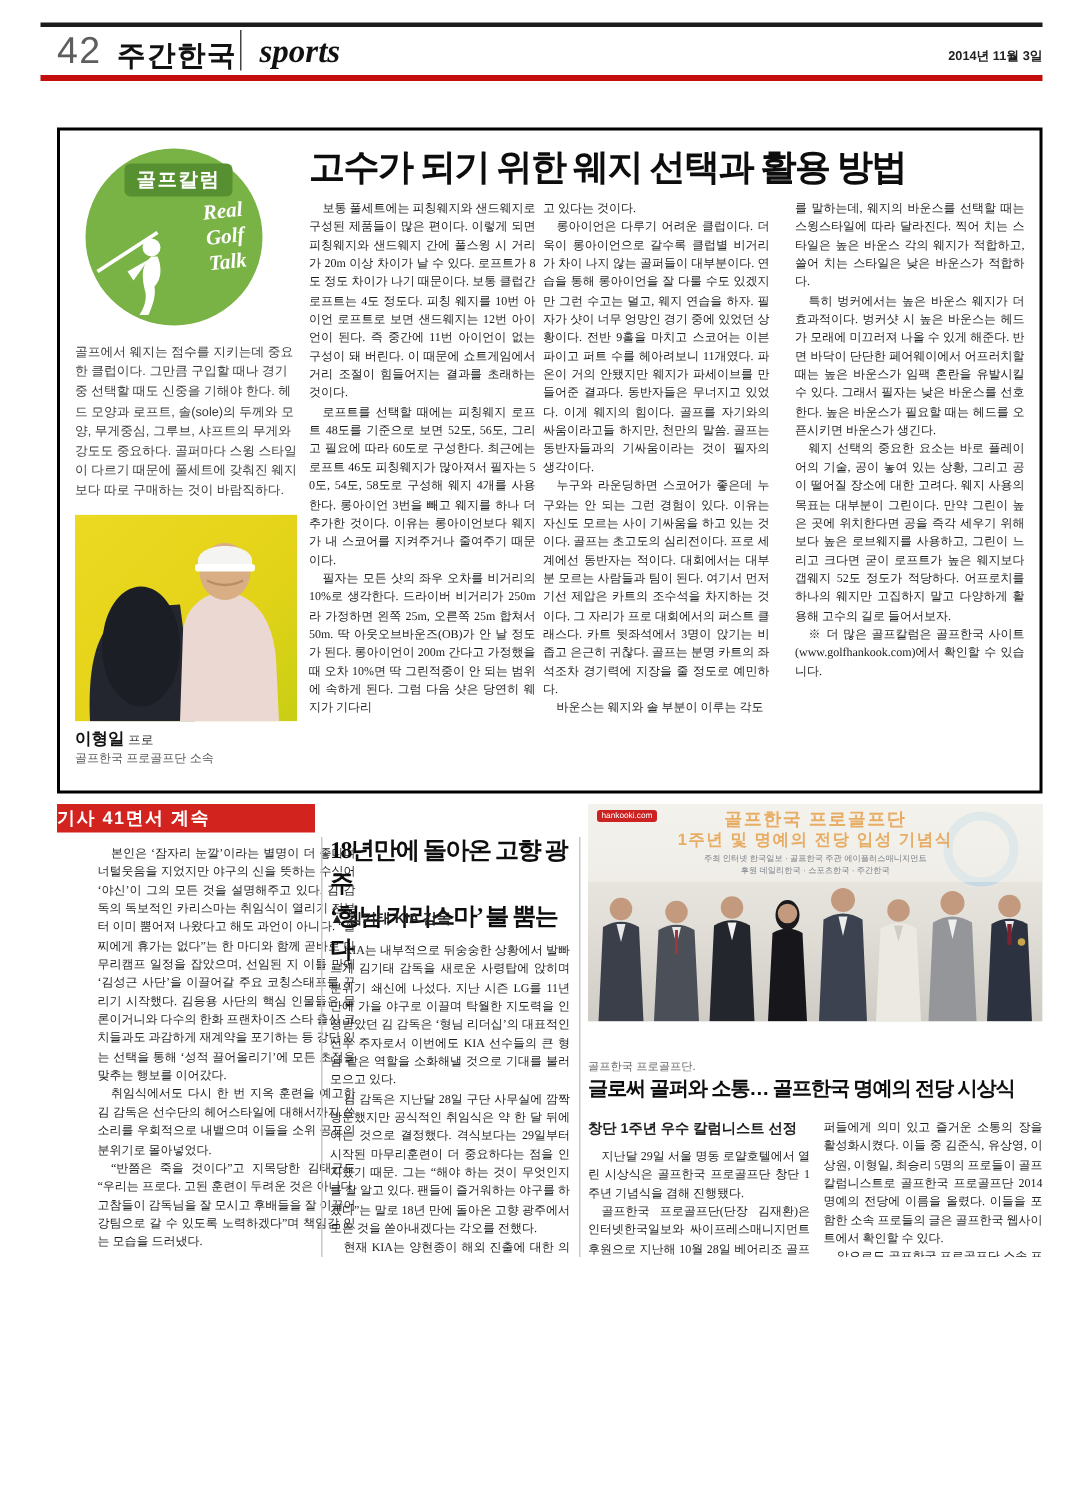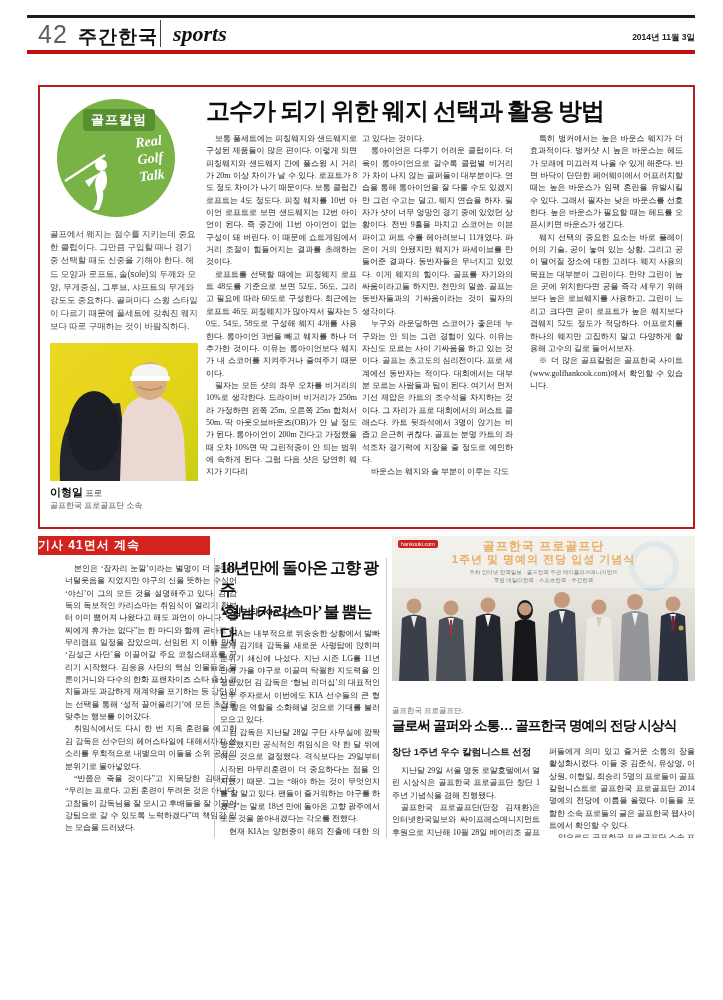--- a/index.html
+++ b/index.html
@@ -11,21 +11,21 @@
   .top-rule{left:27px;top:15px;width:668px;height:3px;background:#1c1c1c;}
   .red-rule{left:27px;top:50px;width:668px;height:4px;background:#c40e0e;}
   .page-num{left:38px;top:20px;font-size:25px;color:#5e5e5e;letter-spacing:1px;}
   .paper-name{left:78px;top:24px;font-size:19px;font-weight:bold;color:#111;letter-spacing:1px;}
   .hdr-bar{left:160px;top:20px;width:1px;height:27px;background:#444;}
   .section-name{left:173px;top:21px;font-size:22px;font-weight:bold;font-style:italic;
                 font-family:"Liberation Serif",serif;color:#111;}
   .issue-date{left:545px;top:32px;width:150px;text-align:right;font-size:8.5px;font-weight:bold;color:#222;}
 
   
-  .golf-box{left:38px;top:85px;width:653px;height:440px;border:2px solid #b91c1c;background:#fff;}
+  .golf-box{left:38px;top:85px;width:653px;height:440px;border:2px solid #000000;background:#fff;}
   .golf-circle{left:17px;top:12px;width:118px;height:118px;border-radius:50%;background:#79b245;}
   .golf-badge{left:26px;top:10px;background:#579030;color:#fff;font-weight:bold;font-size:13px;
               padding:2px 8px;border-radius:4px;letter-spacing:1px;}
   .golf-script{right:12px;top:34px;color:#fff;font-style:italic;font-weight:bold;
                font-family:"Liberation Serif",serif;font-size:14px;line-height:17px;
                transform:rotate(-6deg);text-align:center;}
   .golf-intro{left:10px;top:141px;width:152px;font-size:8.5px;line-height:13.2px;color:#3a3a3a;}
   .author-photo{left:10px;top:256px;width:148px;height:138px;overflow:hidden;}
   .author-name{left:10px;top:398px;font-size:11px;font-weight:bold;color:#111;}
   .author-role{font-size:8.5px;font-weight:normal;color:#333;}
@@ -139,20 +139,21 @@
       <p>로프트를 선택할 때에는 피칭웨지 로프트 48도를 기준으로 보면 52도, 56도, 그리고 필요에 따라 60도로 구성한다. 최근에는 로프트 46도 피칭웨지가 많아져서 필자는 50도, 54도, 58도로 구성해 웨지 4개를 사용한다. 롱아이언 3번을 빼고 웨지를 하나 더 추가한 것이다. 이유는 롱아이언보다 웨지가 내 스코어를 지켜주거나 줄여주기 때문이다.</p>
       <p>필자는 모든 샷의 좌우 오차를 비거리의 10%로 생각한다. 드라이버 비거리가 250m라 가정하면 왼쪽 25m, 오른쪽 25m 합쳐서 50m. 딱 아웃오브바운즈(OB)가 안 날 정도가 된다. 롱아이언이 200m 간다고 가정했을 때 오차 10%면 딱 그린적중이 안 되는 범위에 속하게 된다. 그럼 다음 샷은 당연히 웨지가 기다리</p>
     </div>
     <div class="abs gcol gcol2 body-text">
       <p class="noind">고 있다는 것이다.</p>
       <p>롱아이언은 다루기 어려운 클럽이다. 더욱이 롱아이언으로 갈수록 클럽별 비거리가 차이 나지 않는 골퍼들이 대부분이다. 연습을 통해 롱아이언을 잘 다룰 수도 있겠지만 그런 수고는 덜고, 웨지 연습을 하자. 필자가 샷이 너무 엉망인 경기 중에 있었던 상황이다. 전반 9홀을 마치고 스코어는 이븐파이고 퍼트 수를 헤아려보니 11개였다. 파온이 거의 안됐지만 웨지가 파세이브를 만들어준 결과다. 동반자들은 무너지고 있었다. 이게 웨지의 힘이다. 골프를 자기와의 싸움이라고들 하지만, 천만의 말씀. 골프는 동반자들과의 기싸움이라는 것이 필자의 생각이다.</p>
       <p>누구와 라운딩하면 스코어가 좋은데 누구와는 안 되는 그런 경험이 있다. 이유는 자신도 모르는 사이 기싸움을 하고 있는 것이다. 골프는 초고도의 심리전이다. 프로 세계에선 동반자는 적이다. 대회에서는 대부분 모르는 사람들과 팀이 된다. 여기서 먼저 기선 제압은 카트의 조수석을 차지하는 것이다. 그 자리가 프로 대회에서의 퍼스트 클래스다. 카트 뒷좌석에서 3명이 앉기는 비좁고 은근히 귀찮다. 골프는 분명 카트의 좌석조차 경기력에 지장을 줄 정도로 예민하다.</p>
       <p>바운스는 웨지와 솔 부분이 이루는 각도</p>
     </div>
     <div class="abs gcol gcol3 body-text">
+      <p class="noind">를 말하는데, 웨지의 바운스를 선택할 때는 스윙스타일에 따라 달라진다. 찍어 치는 스타일은 높은 바운스 각의 웨지가 적합하고, 쓸어 치는 스타일은 낮은 바운스가 적합하다.</p>
       <p>특히 벙커에서는 높은 바운스 웨지가 더 효과적이다. 벙커샷 시 높은 바운스는 헤드가 모래에 미끄러져 나올 수 있게 해준다. 반면 바닥이 단단한 페어웨이에서 어프러치할 때는 높은 바운스가 임팩 혼란을 유발시킬 수 있다. 그래서 필자는 낮은 바운스를 선호한다. 높은 바운스가 필요할 때는 헤드를 오픈시키면 바운스가 생긴다.</p>
       <p>웨지 선택의 중요한 요소는 바로 플레이어의 기술, 공이 놓여 있는 상황, 그리고 공이 떨어질 장소에 대한 고려다. 웨지 사용의 목표는 대부분이 그린이다. 만약 그린이 높은 곳에 위치한다면 공을 즉각 세우기 위해 보다 높은 로브웨지를 사용하고, 그린이 느리고 크다면 굳이 로프트가 높은 웨지보다 갭웨지 52도 정도가 적당하다. 어프로치를 하나의 웨지만 고집하지 말고 다양하게 활용해 고수의 길로 들어서보자.</p>
       <p>※ 더 많은 골프칼럼은 골프한국 사이트(www.golfhankook.com)에서 확인할 수 있습니다.</p>
     </div>
   </div>
 
   <div class="abs cont-banner">기사 41면서 계속</div>
   <div class="abs cont-body body-text">
     <p>본인은 ‘잠자리 눈깔’이라는 별명이 더 좋다며 너털웃음을 지었지만 야구의 신을 뜻하는 수식어 ‘야신’이 그의 모든 것을 설명해주고 있다. 김 감독의 독보적인 카리스마는 취임식이 열리기 전부터 이미 뿜어져 나왔다고 해도 과언이 아니다. “꼴찌에게 휴가는 없다”는 한 마디와 함께 곧바로 마무리캠프 일정을 잡았으며, 선임된 지 이틀 만에 ‘김성근 사단’을 이끌어갈 주요 코칭스태프를 꾸리기 시작했다. 김응용 사단의 핵심 인물들은 물론이거니와 다수의 한화 프랜차이즈 스타 출신 코치들과도 과감하게 재계약을 포기하는 등 강단 있는 선택을 통해 ‘성적 끌어올리기’에 모든 초점을 맞추는 행보를 이어갔다.</p>
     <p>취임식에서도 다시 한 번 지옥 훈련을 예고한 김 감독은 선수단의 헤어스타일에 대해서까지 쓴 소리를 우회적으로 내뱉으며 이들을 소위 공포의 분위기로 몰아넣었다.</p>

